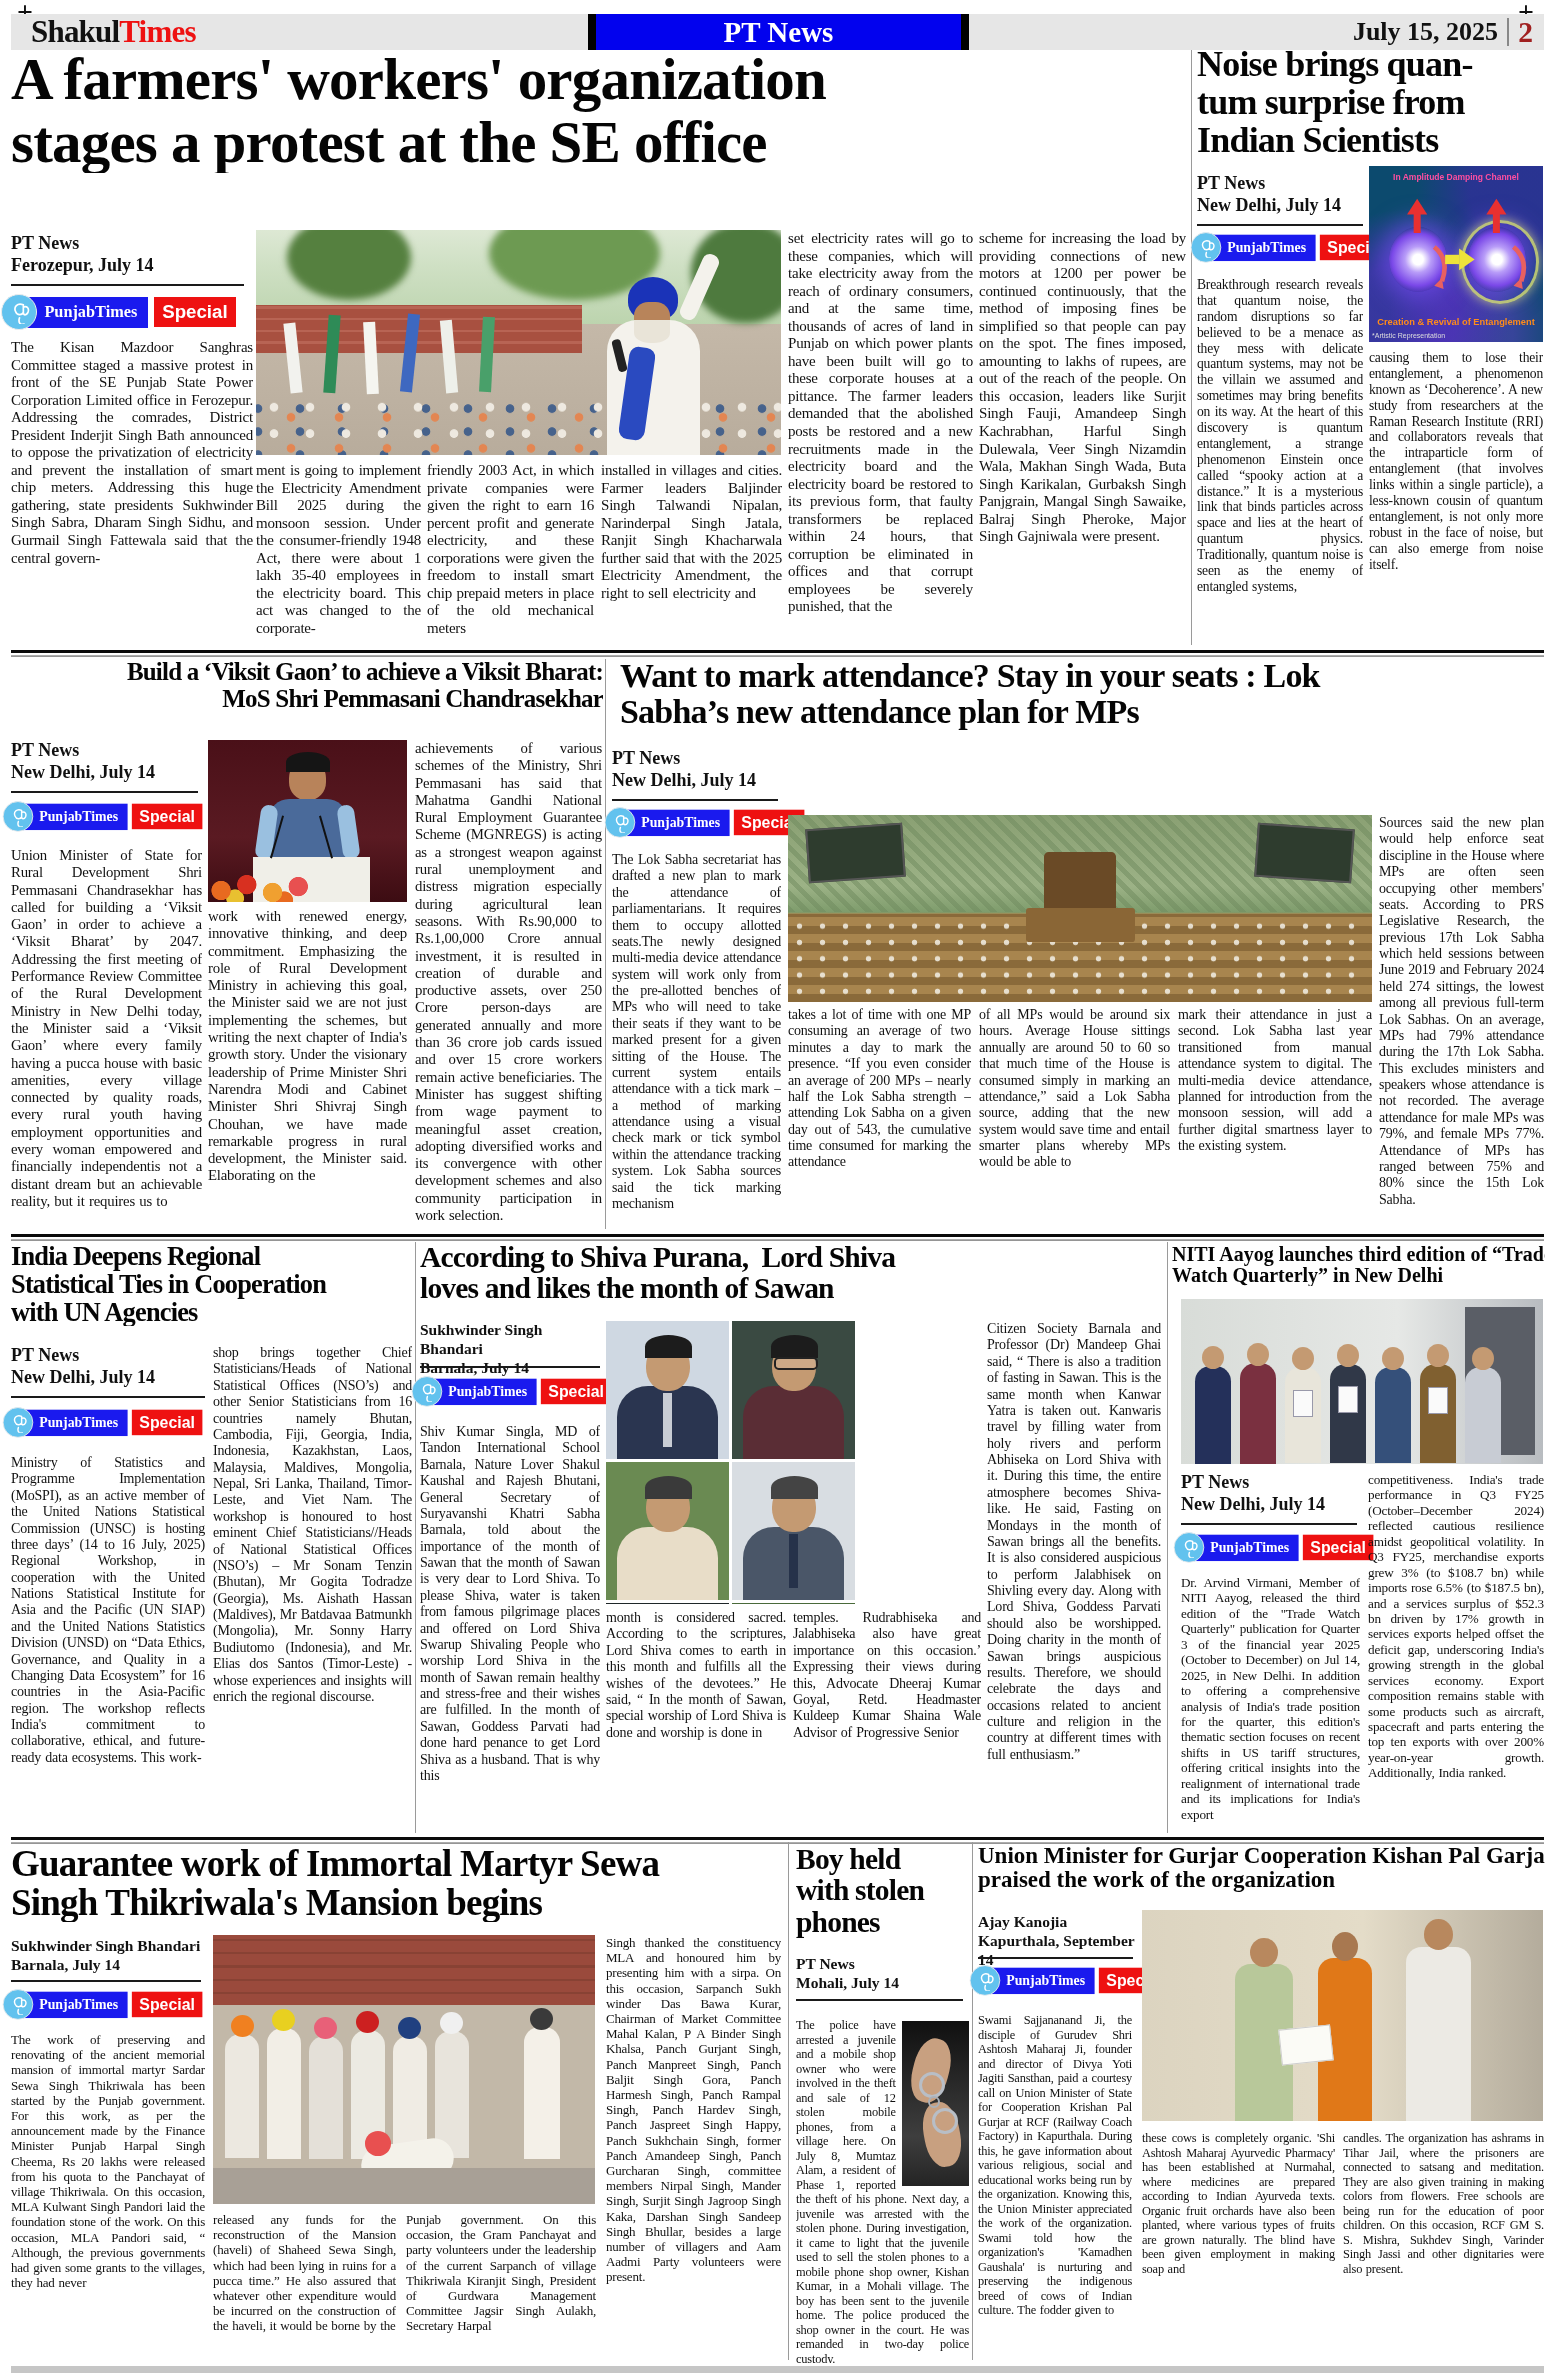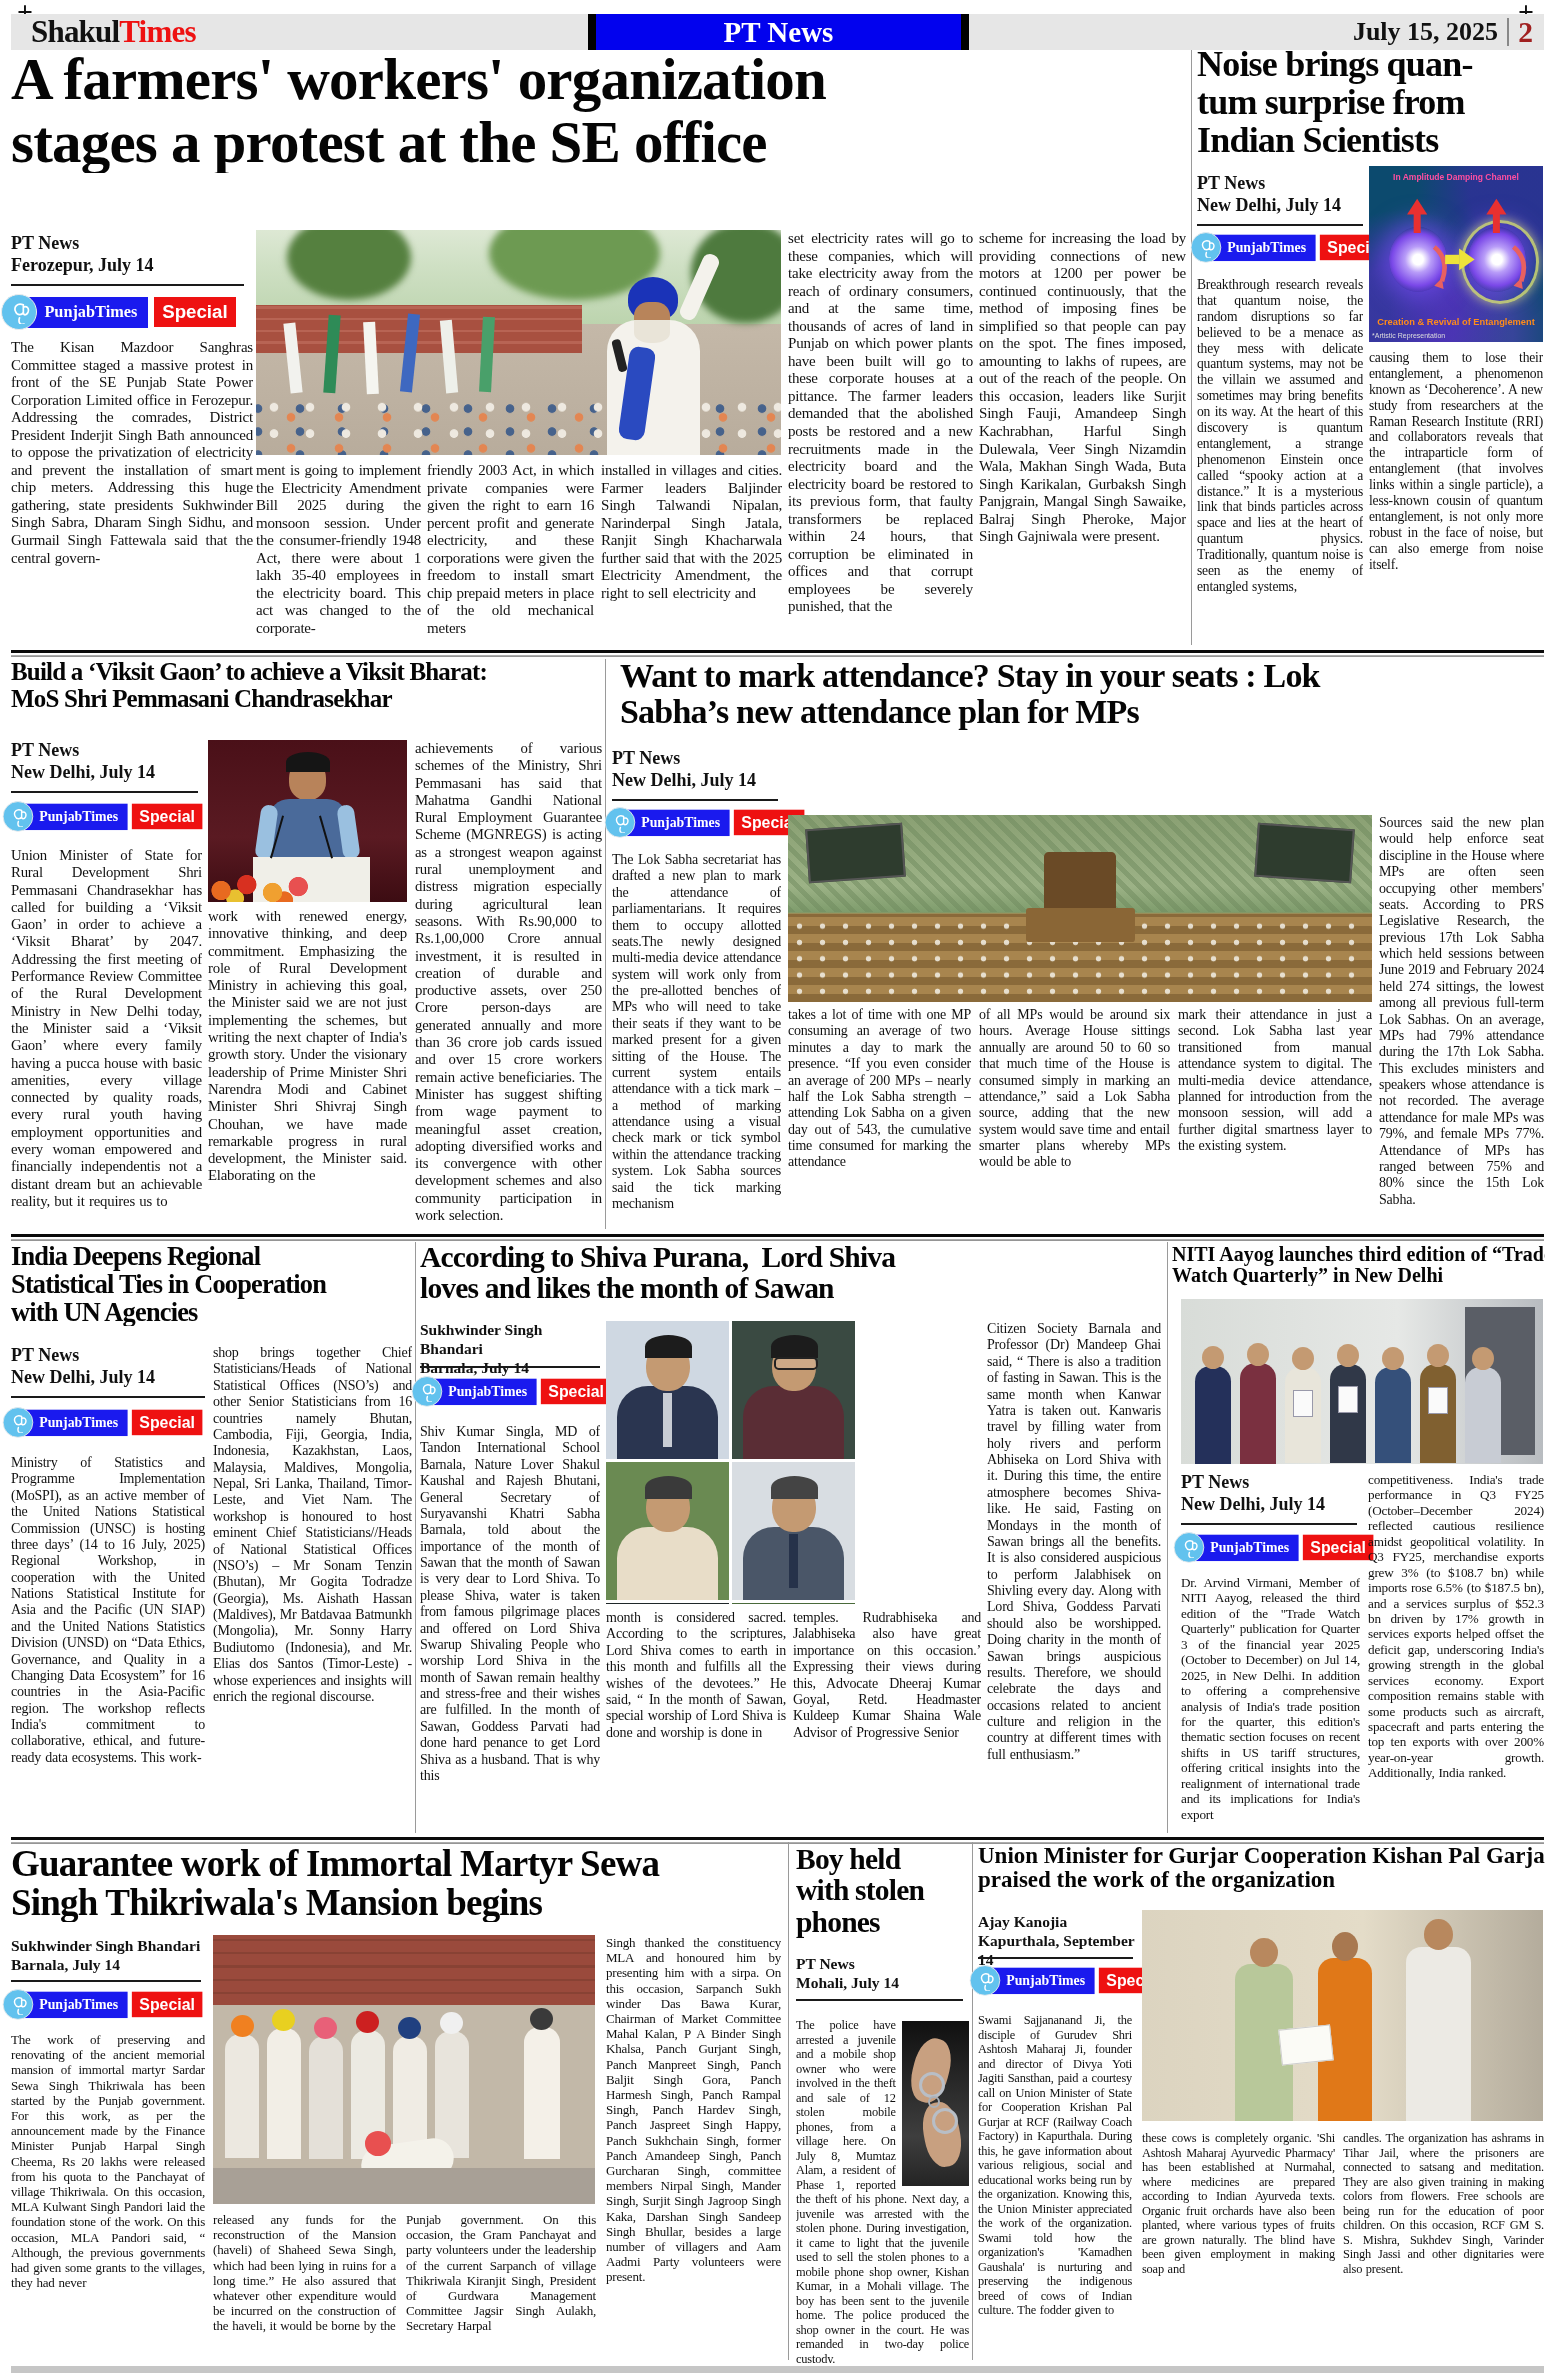--- a/index.html
+++ b/index.html
@@ -196,21 +196,21 @@
       </svg>
       <div class="qcap" style="top:6.2px;color:#ff4fa0;font-size:8.5px;">In Amplitude Damping Channel</div>
       <div class="qcap" style="bottom:15.5px;color:#ff8c1a;font-size:9.3px;">Creation &amp; Revival of Entanglement</div>
       <div class="note" style="left:3.1px;bottom:3.1px;font-size:7px;">*Artistic Representation</div>
     </div>
     <div class="col" style="left:1197px;top:277px;width:166px;height:368px;font-size:13.6px;">Breakthrough research reveals that quantum noise, the random disruptions so far believed to be a menace as they mess with delicate quantum systems, may not be the villain we assumed and sometimes may bring benefits on its way. At the heart of this discovery is quantum entanglement, a strange phenomenon Einstein once called “spooky action at a distance.” It is a mysterious link that binds particles across space and lies at the heart of quantum physics. Traditionally, quantum noise is seen as the enemy of entangled systems,</div>
     <div class="col" style="left:1369px;top:350px;width:174px;height:295px;font-size:13.6px;">causing them to lose their entanglement, a phenomenon known as ‘Decoherence’. A new study from researchers at the Raman Research Institute (RRI) and collaborators reveals that the intraparticle form of entanglement (that involves links within a single particle), a less-known cousin of quantum entanglement, is not only more robust in the face of noise, but can also emerge from noise itself.</div>
   </div>
 
   <div class="article">
-    <div class="hl" style="left:11px;top:659px;width:592px;font-size:25px;">Build a ‘Viksit Gaon’ to achieve a Viksit Bharat:
+    <div class="hl" style="left:11px;top:659px;width:592px;font-size:25px;text-align:right;">Build a ‘Viksit Gaon’ to achieve a Viksit Bharat:
 MoS Shri Pemmasani Chandrasekhar</div>
     <div class="by" style="left:11px;top:740px;width:187px;"><span>PT News</span><br><span>New Delhi,  July 14</span></div>
     <div class="byrule" style="left:11px;top:791px;width:187px;"></div>
     <div class="badge sm" style="left:12.4px;top:802px;">
       <span class="bblue">
           <i class="bcirc">
             <svg width="23" height="23" viewBox="0 0 30 30">
               <path d="M20 5 c-8 -3 -13 3 -10 9 c2 5 8 5 10 1 v-10 m0 3 c5 -2 8 2 6 7 c-2 4 -6 4 -6 0 m-5 7 c-2 6 1 10 6 8" stroke="#fff" fill="none" stroke-width="2.2" stroke-linecap="round"></path>
             </svg>
           </i>
@@ -436,21 +436,21 @@
       <div class="fig" style="left:222px;top:96px;width:34px;height:127px;background:#e8e4dc;">
           <i class="tur" style="background:#f0f0f0;"></i>
         </div>
       <div class="fig" style="left:311px;top:92px;width:36px;height:132px;background:#f4f0e8;">
           <i class="tur" style="background:#3a3a3a;"></i>
         </div>
       <div class="abs" style="left:148px;top:207px;width:93px;height:40px;background:#f4f2ea;border-radius:20px;transform:rotate(-8deg);"></div>
       <div class="abs" style="left:152px;top:196px;width:26.4px;height:25px;background:#e85050;border-radius:50%;"></div>
       <div class="abs" style="left:0;top:233px;width:382px;height:36px;background:#a8a096;"></div>
     </div>
-    <div class="col" style="left:213px;top:2212px;width:183px;height:151px;font-size:13px;">released any funds for the reconstruction of the Mansion (haveli) of Shaheed Sewa Singh, which had been lying in ruins for a long time.” He also assured that whatever other expenditure would be incurred on the construction of the haveli, it would be borne by the</div>
+    <div class="col" style="left:213px;top:2212px;width:183px;height:151px;font-size:13px;">released any funds for the reconstruction of the Mansion (haveli) of Shaheed Sewa Singh, which had been lying in ruins for a pucca time.” He also assured that whatever other expenditure would be incurred on the construction of the haveli, it would be borne by the</div>
     <div class="col" style="left:406px;top:2212px;width:190px;height:151px;font-size:13px;">Punjab government. On this occasion, the Gram Panchayat and party volunteers under the leadership of the current Sarpanch of village Thikriwala Kiranjit Singh, President of Gurdwara Management Committee Jagsir Singh Aulakh, Secretary Harpal</div>
     <div class="col" style="left:606px;top:1935px;width:175px;height:427px;font-size:13px;">Singh thanked the constituency MLA and honoured him by presenting him with a sirpa.  On this occasion, Sarpanch Sukh winder Das Bawa Kurar, Chairman of Market Committee Mahal Kalan, P A Binder Singh Khalsa, Panch Gurjant Singh, Panch Manpreet Singh, Panch Baljit Singh Gora, Panch Harmesh Singh, Panch Rampal Singh, Panch Hardev Singh, Panch Jaspreet Singh Happy, Panch Sukhchain Singh, former Panch Amandeep Singh, Panch Gurcharan Singh, committee members Nirpal Singh, Mander Singh, Surjit Singh Jagroop Singh Kaka, Darshan Singh Sandeep Singh Bhullar, besides a large number of villagers and Aam Aadmi Party volunteers were present.</div>
   </div>
 
   <div class="article">
     <div class="hl" style="left:796px;top:1844px;width:173px;font-size:29.5px;">Boy held
 with stolen
 phones</div>
     <div class="by" style="left:796px;top:1955px;width:171px;font-size:15.5px;"><span>PT News</span><br><span>Mohali, July 14</span></div>
     <div class="byrule" style="left:796px;top:1999px;width:167px;"></div>

